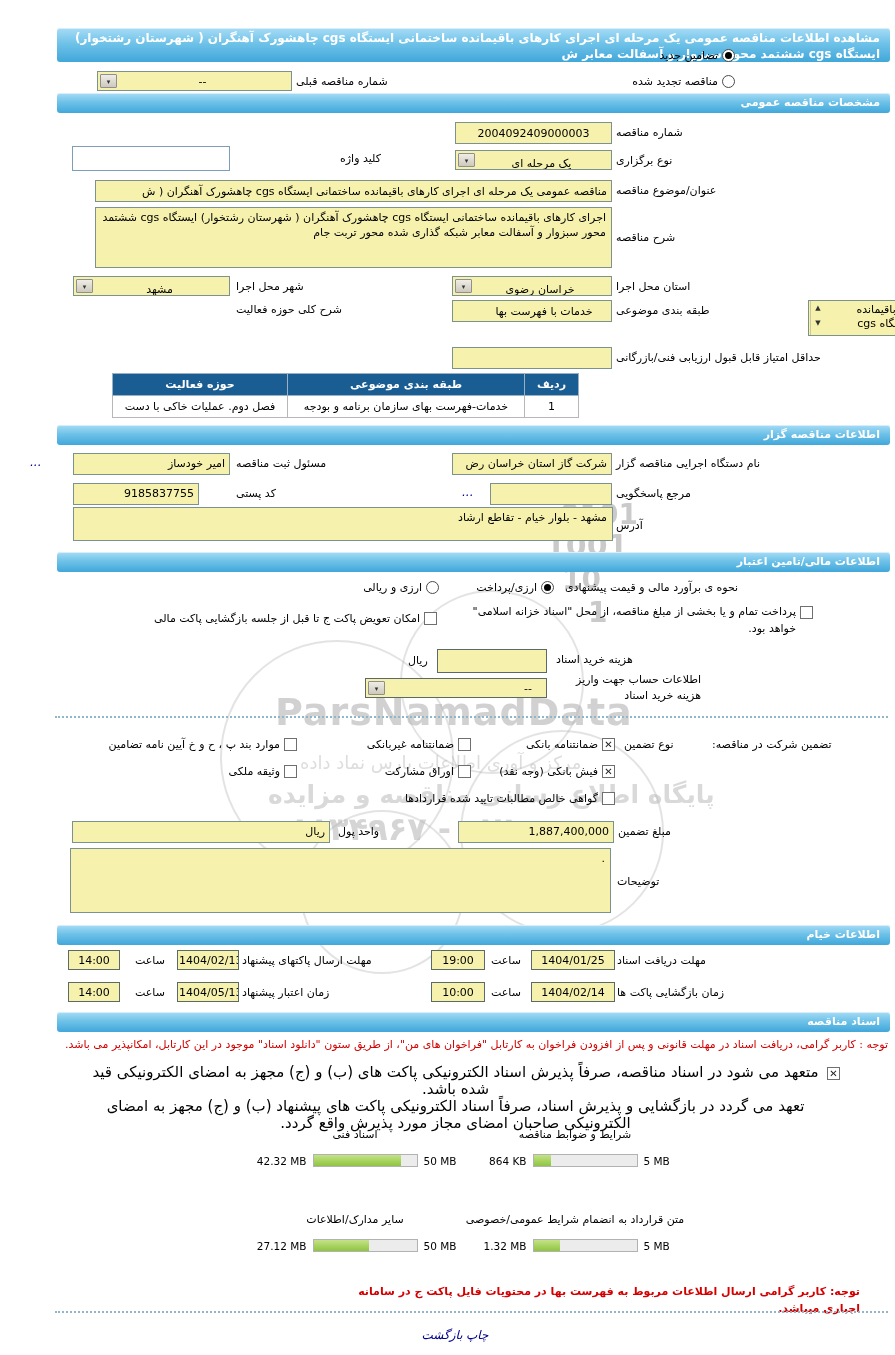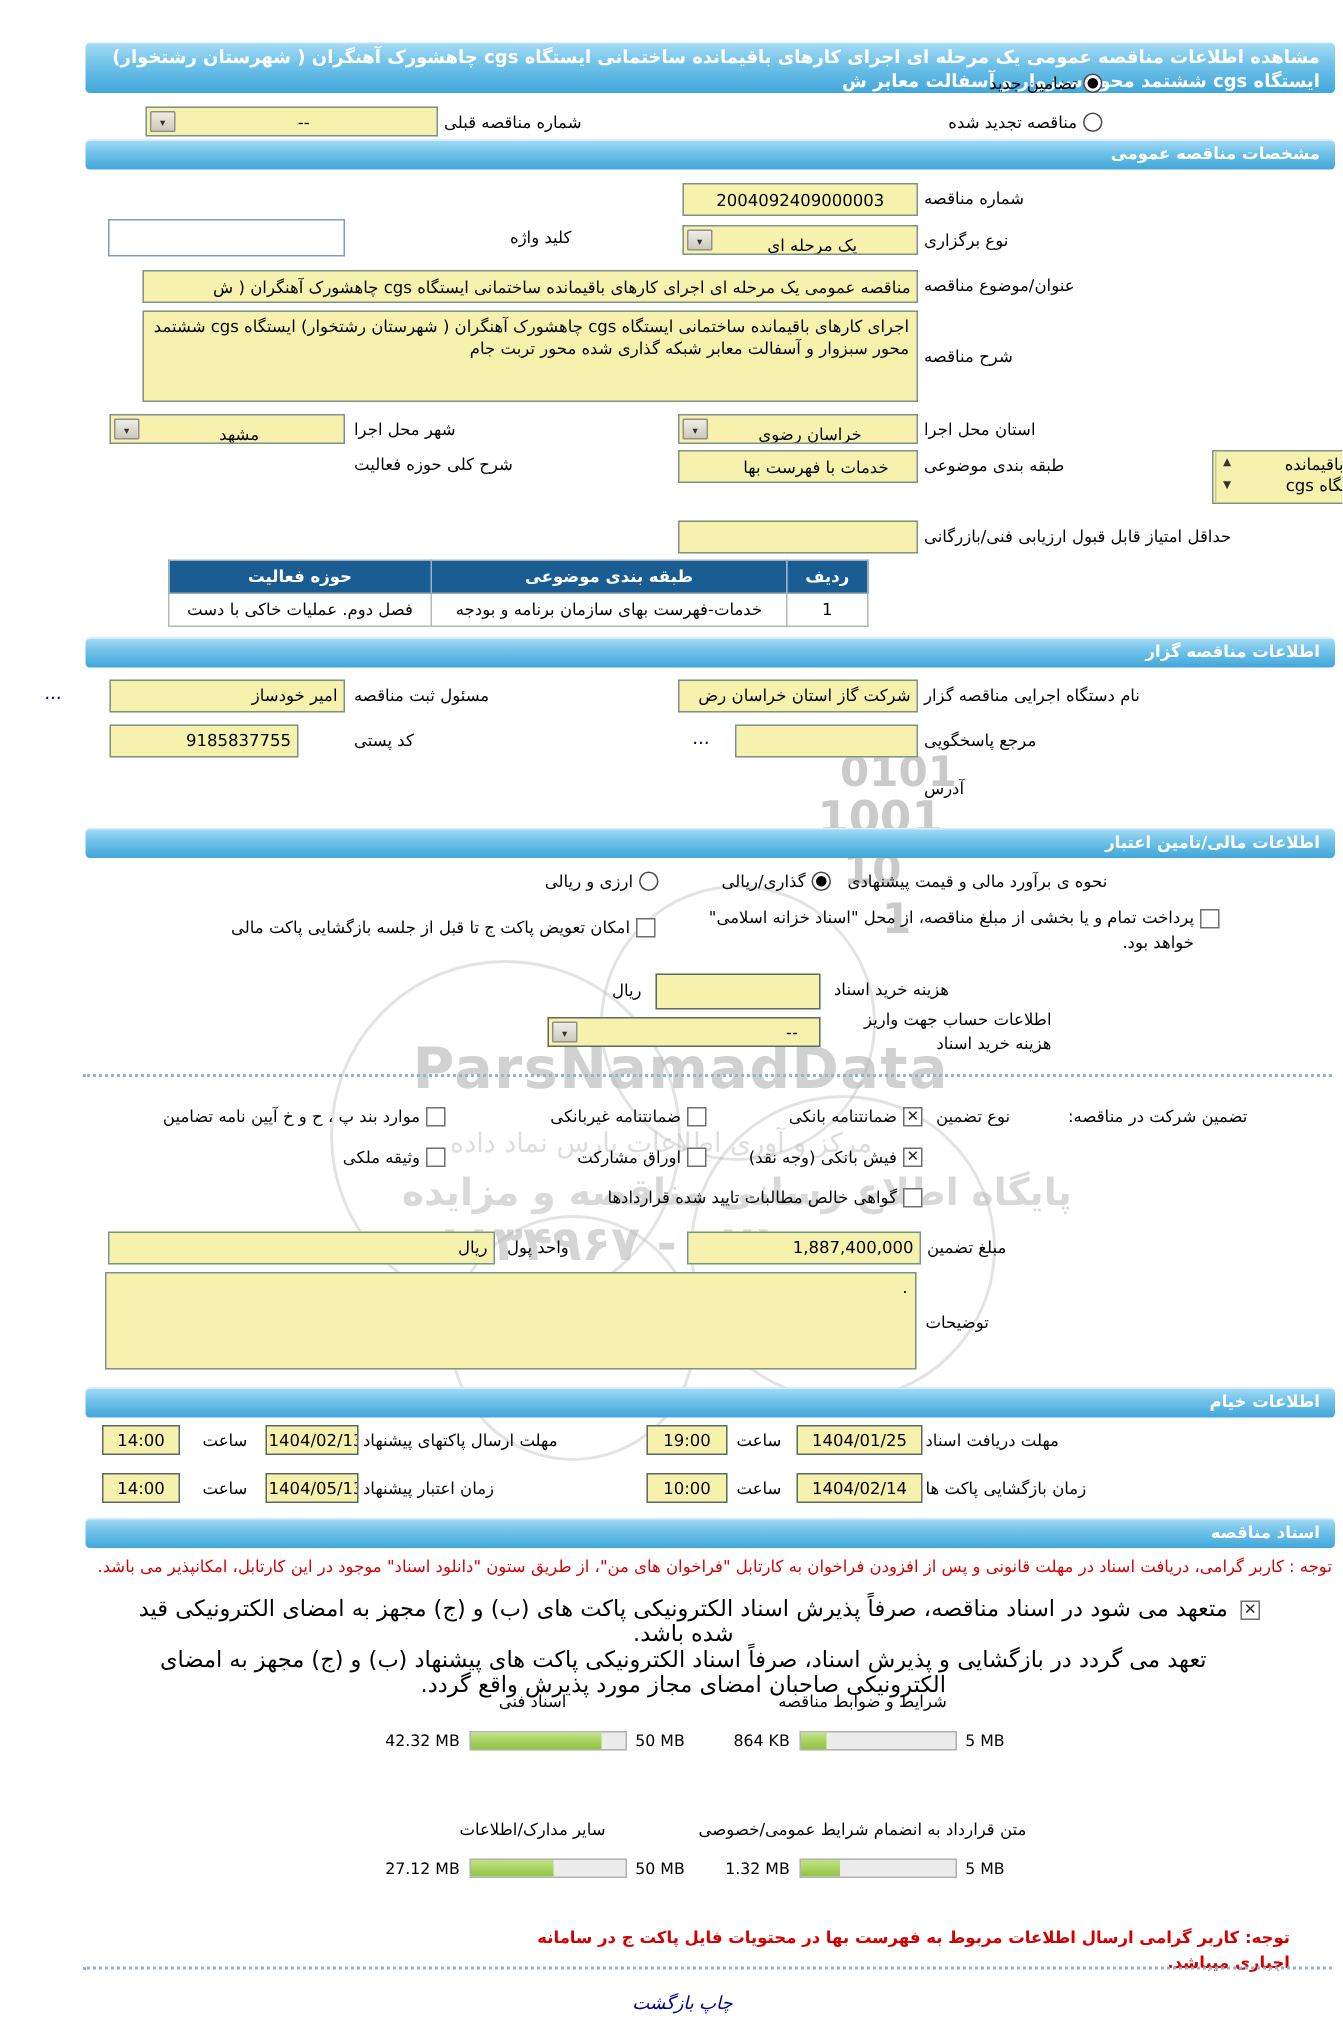--- a/index.html
+++ b/index.html
@@ -159,26 +159,27 @@
   <div class="abs fld fg" style="left:73px;top:453px;width:157px;height:22px;">امیر خودساز</div>
   <span class="lbl link fg" style="left:30px;top:452px;">...</span>
 
   <span class="lbl fg" style="left:616px;top:484px;">مرجع پاسخگویی</span>
   <div class="abs fld fg" style="left:490px;top:483px;width:122px;height:22px;"></div>
   <span class="lbl link fg" style="left:462px;top:482px;">...</span>
   <span class="lbl fg" style="left:236px;top:484px;">کد پستی</span>
   <div class="abs fld num fg" style="left:73px;top:483px;width:126px;height:22px;text-align:right;">9185837755</div>
 
   <span class="lbl fg" style="left:616px;top:516px;">آدرس</span>
+  <div class="abs fld multi fg" style="left:73px;top:507px;width:540px;height:34px;">مشهد - بلوار خیام - تقاطع ارشاد</div>
 
   <div class="abs bar fg" style="left:57px;top:552px;width:813px;">اطلاعات مالی/تامین اعتبار</div>
 
   <span class="lbl fg" style="left:565px;top:578px;">نحوه ی برآورد مالی و قیمت پیشنهادی</span>
   <span class="rd fg selected" style="left:541px;top:581px;"></span>
-  <span class="rlbl fg" style="right:358px;top:578px;">گذاری/ریالی</span>
+  <span class="rlbl fg" style="right:358px;top:578px;">ارزی/پرداخت</span>
   <span class="rd fg" style="left:426px;top:581px;"></span>
   <span class="rlbl fg" style="right:473px;top:578px;">ارزی و ریالی</span>
 
   <span class="cb fg" style="left:800px;top:606px;"></span>
   <div class="abs fg" style="left:458px;top:603px;width:338px;text-align:right;line-height:17px;">پرداخت تمام و یا بخشی از مبلغ مناقصه، از محل "اسناد خزانه اسلامی" خواهد بود.</div>
   <span class="cb fg" style="left:424px;top:612px;"></span>
   <div class="abs fg" style="left:130px;top:610px;width:290px;text-align:right;line-height:17px;">امکان تعویض پاکت ج تا قبل از جلسه بازگشایی پاکت مالی</div>
 
   <span class="lbl fg" style="left:556px;top:650px;">هزینه خرید اسناد</span>
   <div class="abs fld dark fg" style="left:437px;top:649px;width:110px;height:24px;"></div>

